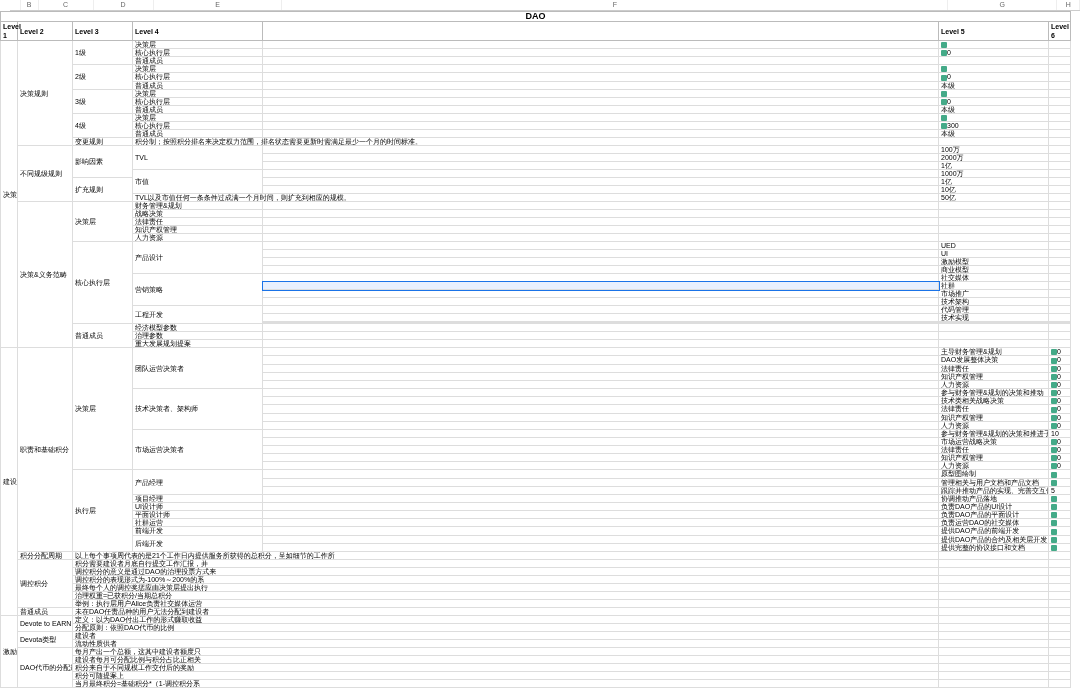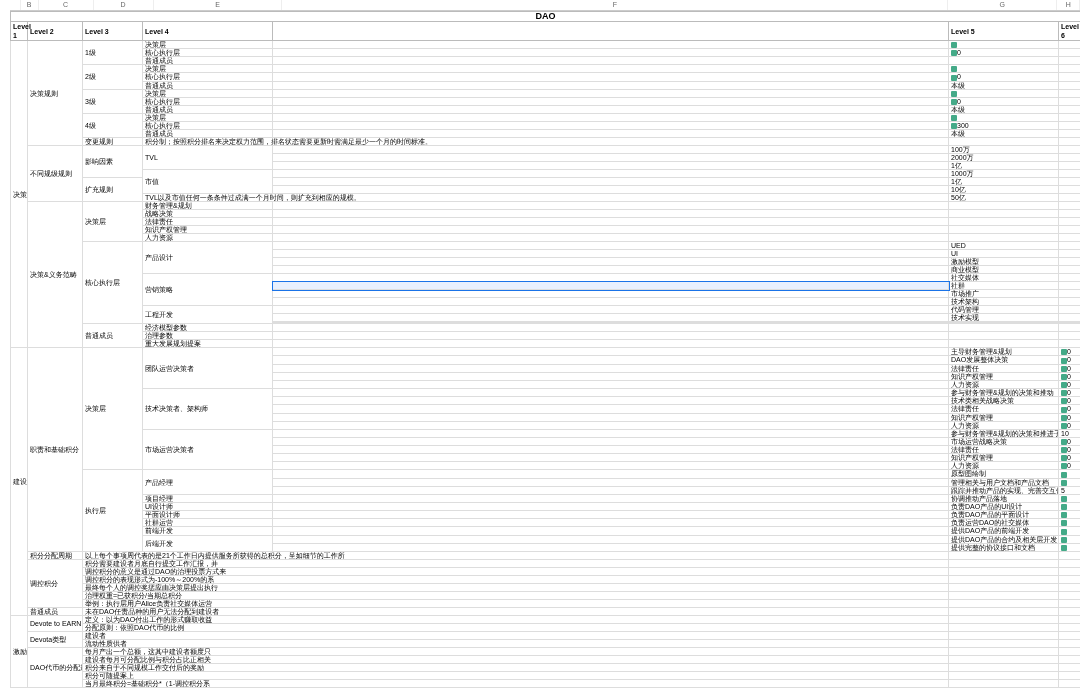--- a/index.html
+++ b/index.html
@@ -5,21 +5,21 @@
   html,body{margin:0;padding:0;font-family:Arial,"Microsoft YaHei",sans-serif;font-size:8px;background:#fff;color:#000;}
   .sheet{width:1080px;height:689px;position:relative;background:#fff;}
   
   .colhdr{display:flex;height:10px;border-bottom:1px solid #ccc;font-size:7px;color:#666;}
   .colhdr div{border-right:1px solid #eee;text-align:center;line-height:10px;}
   
   .cA{width:10px;}
   
   .badge{display:inline-block;width:6px;height:6px;background:#4a8;border-radius:1px;vertical-align:middle;}
   
-  table{border-collapse:collapse;table-layout:fixed;width:1070px;margin-left:10px;}
+  table{border-collapse:collapse;table-layout:fixed;width:1070px;}
   td{border:0.5px solid #ddd;padding:0 2px;line-height:7px;font-size:7px;white-space:nowrap;overflow:hidden;vertical-align:top;}
   td.mid{vertical-align:middle;}
   th{border:0.5px solid #bbb;padding:0 2px;line-height:9px;font-size:7px;font-weight:bold;text-align:left;background:#fff;}
   col.B{width:17px;}col.C{width:55px;}col.D{width:60px;}col.E{width:130px;}col.F{width:676px;}col.G{width:110px;}col.H{width:22px;}
   td.sel{background:#e8f0fe;outline:1px solid #1a73e8;}
 </style>
 </head>
 <body>
 
 <div class="sheet">

